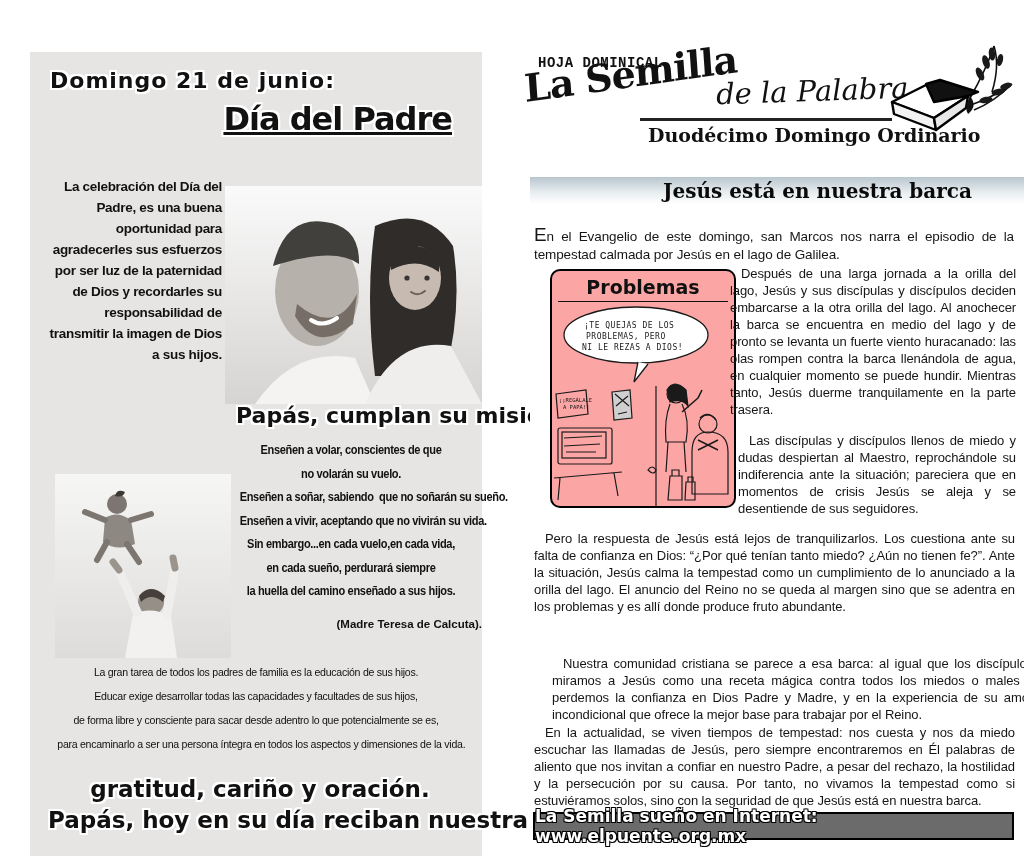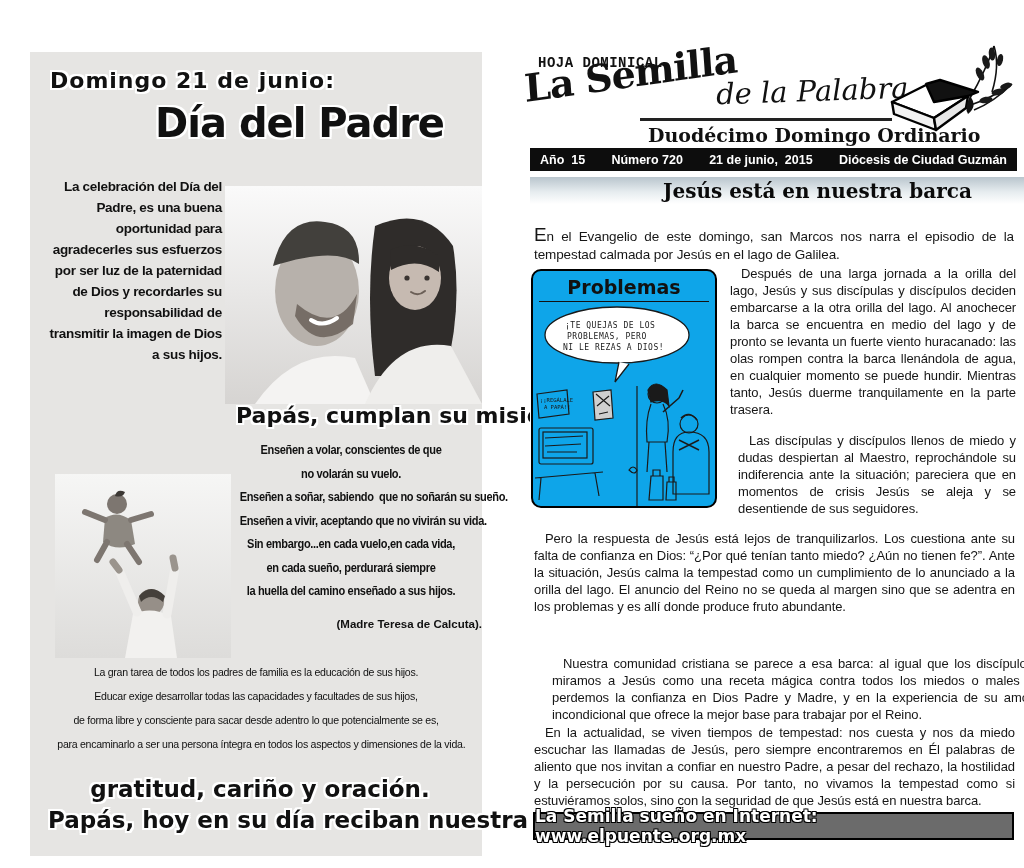--- a/index.html
+++ b/index.html
@@ -6,22 +6,22 @@
   .canvas{position:relative;width:1024px;height:868px;background:#fff;overflow:hidden;
           font-family:"Liberation Sans",sans-serif;color:#111;}
   .abs{position:absolute;}
 
   
   .left-page{left:30px;top:52px;width:452px;height:804px;background:#e6e5e3;}
   .outline-w{text-shadow:-2px -2px 0 #fff,0 -2px 0 #fff,2px -2px 0 #fff,-2px 0 0 #fff,
              2px 0 0 #fff,-2px 2px 0 #fff,0 2px 0 #fff,2px 2px 0 #fff;padding-left:8px;}
   .lp-kicker{left:12px;top:16px;font-size:22px;font-weight:800;letter-spacing:1px;
              font-family:"DejaVu Sans",sans-serif;}
-  .lp-title{right:38px;top:48px;font-size:40px;font-weight:800;white-space:nowrap;
-            font-family:"DejaVu Sans",sans-serif;letter-spacing:-1px;}
+  .lp-title{right:30px;top:48px;font-size:32px;font-weight:800;white-space:nowrap;
+            font-family:"DejaVu Sans",sans-serif;letter-spacing:-1px;text-decoration:underline;}
   .lp-intro{left:12px;top:124px;width:180px;text-align:right;font-size:13.5px;font-weight:700;
             line-height:21px;letter-spacing:-0.3px;}
   .photo1{left:195px;top:134px;width:257px;height:218px;}
   .lp-mission-h{left:198px;top:351px;width:262px;text-align:left;font-size:22px;font-weight:800;
                 font-family:"DejaVu Sans",sans-serif;white-space:nowrap;}
   .lp-poem{left:190px;top:386px;width:262px;text-align:center;transform:scaleX(0.85);
            transform-origin:center top;}
   .poem-line{font-size:13px;font-weight:700;line-height:23.5px;white-space:pre;letter-spacing:-0.4px;}
   .lp-attrib{left:190px;top:566px;width:262px;text-align:right;font-size:11.5px;font-weight:700;}
   .photo2{left:25px;top:422px;width:176px;height:184px;}
@@ -48,22 +48,22 @@
             display:flex;align-items:center;justify-content:space-between;
             padding:0 10px;box-sizing:border-box;font-size:12.5px;font-weight:bold;}
   .info-bar span{white-space:pre;}
   .article-title-bar{left:0;top:137px;width:487px;height:27px;
             background:linear-gradient(180deg,#b9c5cd 0%,#e6ecef 55%,#ffffff 100%);
             display:flex;align-items:center;justify-content:center;padding-left:44px;}
   .article-title{font-family:"DejaVu Serif",serif;font-weight:bold;font-size:20px;color:#0a0a0a;}
   .body-text{font-size:13px;line-height:17px;letter-spacing:-0.1px;text-align:justify;color:#161616;}
   .rp-lead{left:4px;top:172px;width:480px;font-size:13.5px;line-height:18px;}
   .rp-lead::first-letter{font-size:1.4em;}
-  .cartoon-box{left:1px;top:229px;width:186px;height:239px;border:2px solid #000;border-radius:10px;
-               background:#0ea5e9;box-sizing:border-box;overflow:hidden;}
+  .cartoon-box{left:20px;top:229px;width:186px;height:239px;border:2px solid #000;border-radius:10px;
+               background:#fca5a5;box-sizing:border-box;overflow:hidden;}
   .cartoon-title{margin-top:5px;text-align:center;font-size:19px;font-weight:700;
                  font-family:"DejaVu Sans",sans-serif;}
   .cartoon-hr{margin:3px 6px 0 6px;border-top:1.5px solid #111;}
   .rp-col{left:200px;top:225px;width:286px;}
   .rp-col p, .rp-wide p{margin:0;text-indent:11px;}
   .rp-col .p2{margin-top:14px;margin-left:8px;}
   .rp-p3{left:4px;top:490px;width:481px;}
   .rp-p4{left:4px;top:597px;width:481px;}
   .rp-p5{left:4px;top:684px;width:481px;}
   .footer-bar{left:3px;top:772px;width:481px;height:28px;background:#6b6b6b;border:2px solid #000;
@@ -174,26 +174,20 @@
       </g>
       <g stroke="#000" stroke-width="2.4" stroke-linejoin="round">
         <path d="M10 62 L46 44 L86 56 L52 78 Z" fill="#fff"></path>
         <path d="M10 62 L12 74 L54 90 L52 78 Z" fill="#f2f2f2"></path>
         <path d="M86 56 L84 68 L54 90 L52 78 Z" fill="#e8e8e8"></path>
         <path d="M44 44 L58 40 L96 52 L86 56 L52 62 Z" fill="#111"></path>
       </g>
       <path d="M88 56 Q96 66 86 74 Q82 68 88 56 Z" fill="#111"></path>
     </svg>
 
-    <div class="abs info-bar">
-      <span>Año  15</span>
-      <span>Número 720</span>
-      <span>21 de junio,  2015</span>
-      <span>Diócesis de Ciudad Guzmán</span>
-    </div>
 
     <div class="abs article-title-bar">
       <span class="article-title">Jesús está en nuestra barca</span>
     </div>
 
     <p class="abs body-text rp-lead">En el Evangelio de este domingo, san Marcos nos narra el episodio de la tempestad calmada por Jesús en el lago de Galilea.</p>
 
     <div class="abs cartoon-box">
       <div class="cartoon-title">Problemas</div>
       <div class="cartoon-hr"></div>

